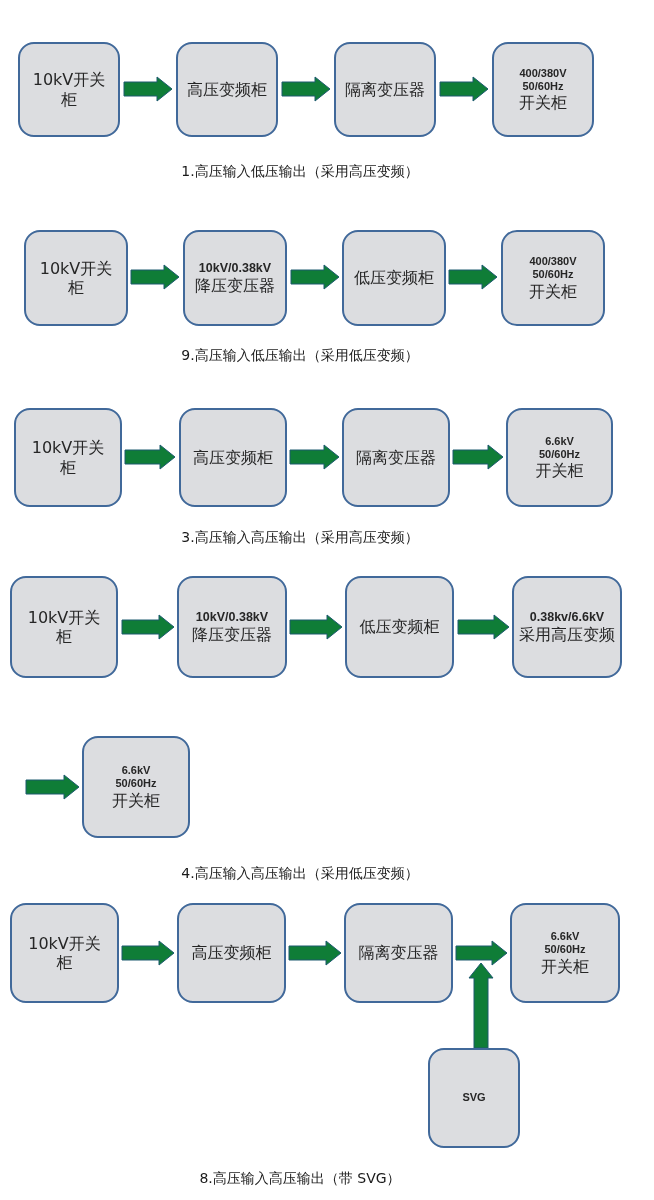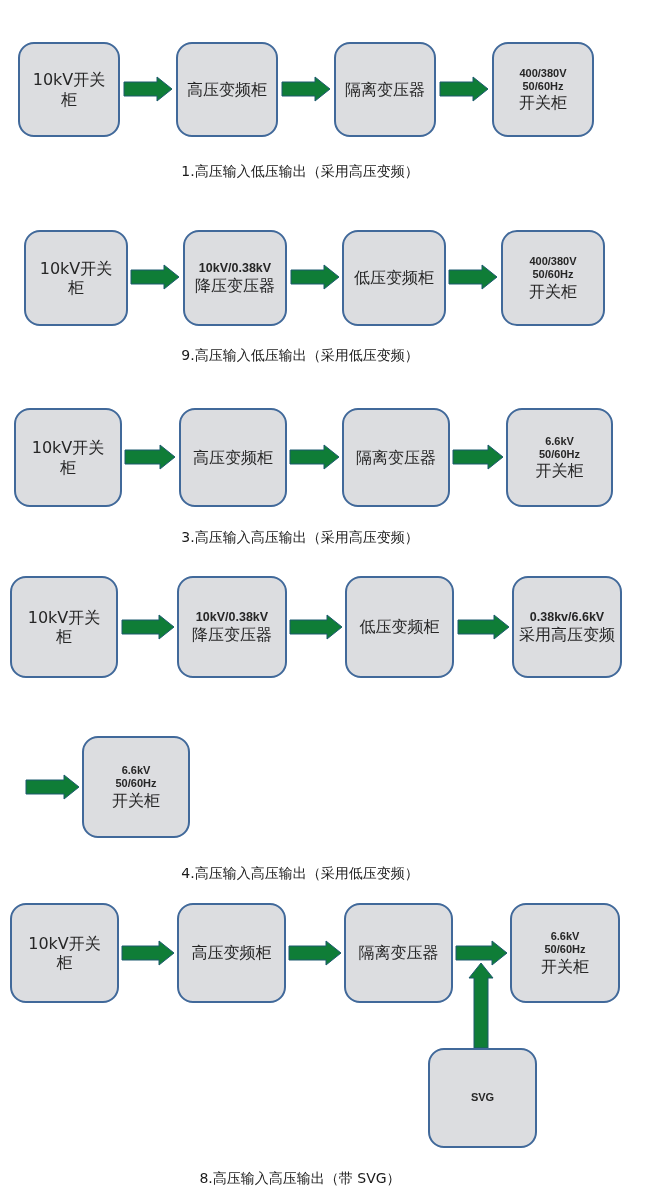--- a/index.html
+++ b/index.html
@@ -142,21 +142,21 @@
       <span class="line t-normal">高压变频柜</span>
     </div>
     <div class="box" style="left: 344px; top: 903px; width: 109px; height: 100px; background: rgb(220, 221, 224); border-color: rgb(65, 105, 154);">
       <span class="line t-normal">隔离变压器</span>
     </div>
     <div class="box" style="left: 510px; top: 903px; width: 110px; height: 100px; background: rgb(220, 221, 224); border-color: rgb(65, 105, 154);">
       <span class="line t-bold">6.6kV</span>
       <span class="line t-bold">50/60Hz</span>
       <span class="line t-normal">开关柜</span>
     </div>
-    <div class="box" style="left: 428px; top: 1048px; width: 109px; height: 100px; background: rgb(220, 221, 224); border-color: rgb(65, 105, 154);">
+    <div class="box" style="left: 428px; top: 1048px; width: 92px; height: 100px; background: rgb(220, 221, 224); border-color: rgb(65, 105, 154);">
       <span class="line t-bold">SVG</span>
     </div>
     <svg class="arrow" width="54" height="26" style="left: 121px; top: 940px;">
       <polygon points="1,6 38,6 38,1 53,13 38,25 38,20 1,20" fill="#0f7d37" stroke="#1c5a6e" stroke-width="1"></polygon>
     </svg>
     <svg class="arrow" width="54" height="26" style="left: 288px; top: 940px;">
       <polygon points="1,6 38,6 38,1 53,13 38,25 38,20 1,20" fill="#0f7d37" stroke="#1c5a6e" stroke-width="1"></polygon>
     </svg>
     <svg class="arrow" width="53" height="26" style="left: 455px; top: 940px;">
       <polygon points="1,6 37,6 37,1 52,13 37,25 37,20 1,20" fill="#0f7d37" stroke="#1c5a6e" stroke-width="1"></polygon>

